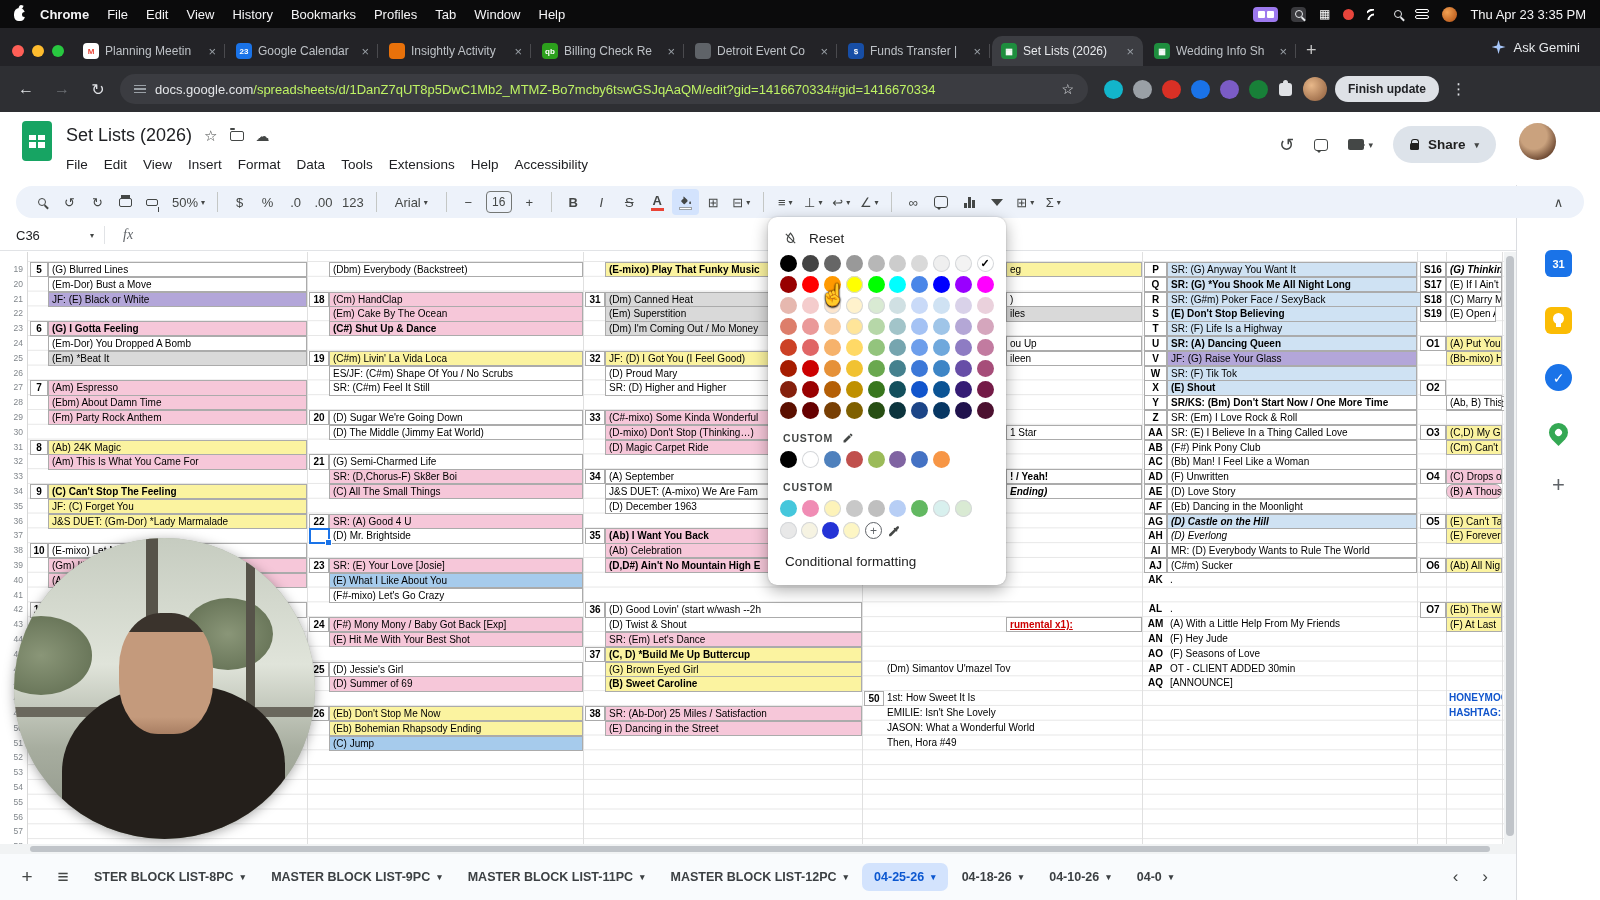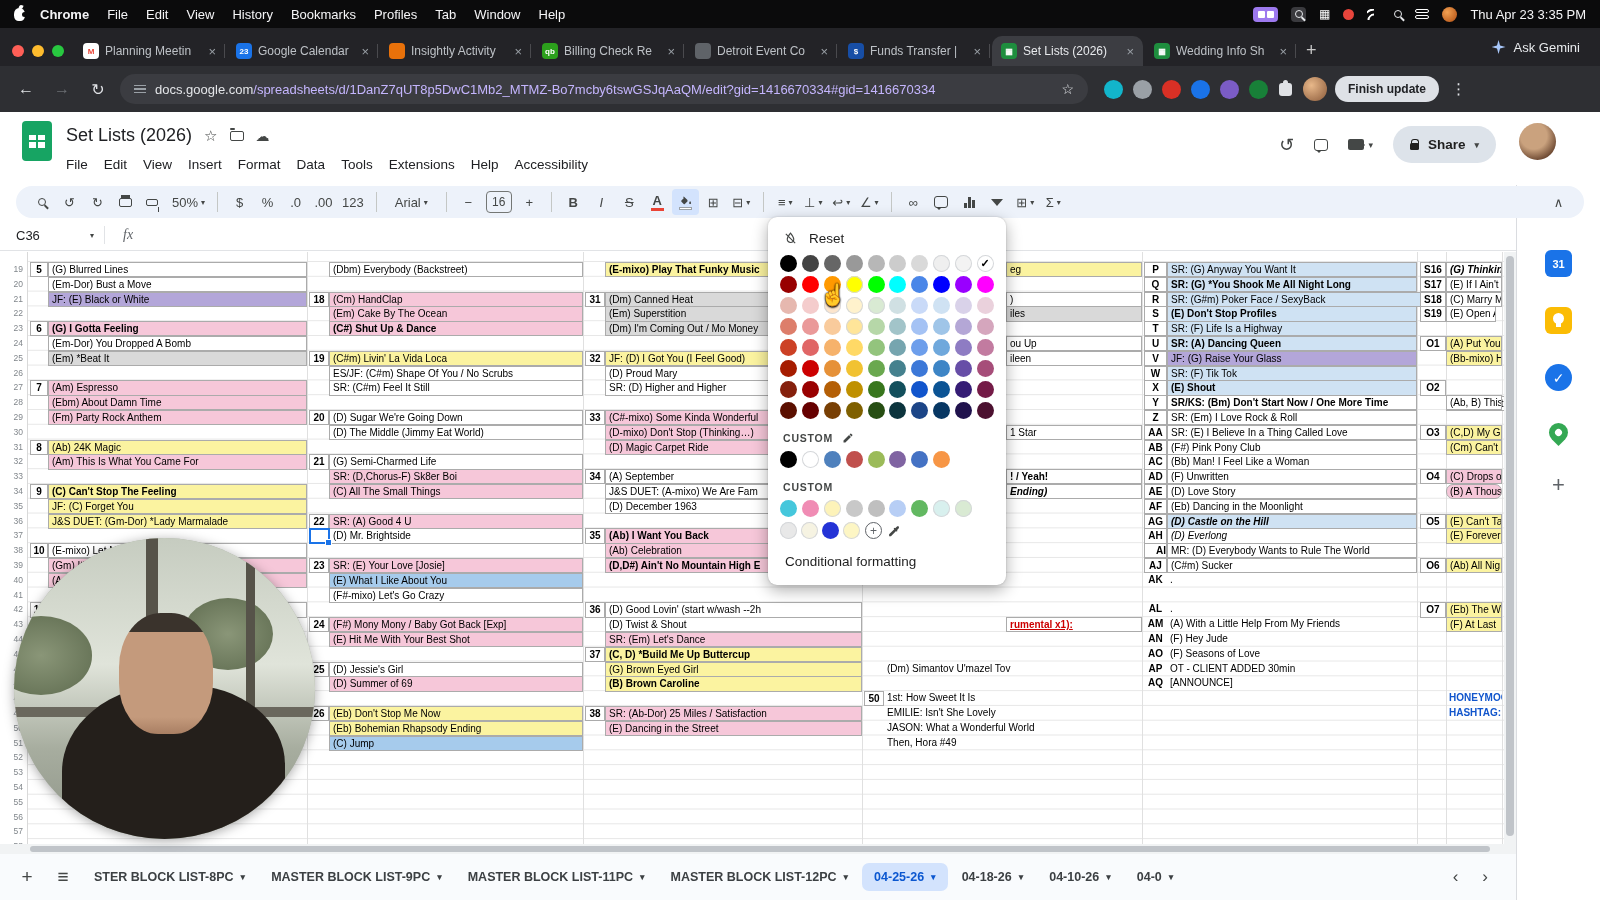--- a/index.html
+++ b/index.html
@@ -45,21 +45,21 @@
   .gem-star{width:14px;height:14px;background:#a8c7fa;clip-path:polygon(50% 0,61% 39%,100% 50%,61% 61%,50% 100%,39% 61%,0 50%,39% 39%)}
 
   
   .addressbar{position:absolute;top:66px;left:0;right:0;height:46px;background:#2e2f33;display:flex;align-items:center;padding:0 12px;gap:8px;z-index:48}
   .navbtn{width:28px;height:28px;border-radius:50%;color:#dfe1e5;display:flex;align-items:center;justify-content:center;font-size:16px;flex:none}
   .navbtn.dis{color:#6b6e73}
   .omnibox{width:968px;height:30px;background:#3b3c41;border-radius:15px;display:flex;align-items:center;padding:0 14px;gap:9px;color:#e3e5e8;font-size:13px;flex:none;overflow:hidden}
   .tuneic{width:12px;height:10px;display:inline-flex;flex-direction:column;gap:2px;justify-content:center;flex:none}
   .tuneic i{height:1.5px;background:#9aa0a6;display:block;position:relative}
   .urlwrap{flex:1;overflow:hidden;white-space:nowrap}
-  .url-path{color:#c4b5fd}
+  .url-path{color:#bef264}
   .omni-star{margin-left:auto;color:#dfe1e5;font-size:14px;flex:none}
   .extrow{display:flex;align-items:center;gap:10px;margin-left:8px}
   .extic{width:19px;height:19px;border-radius:50%;display:inline-block}
   .puzzle{width:13px;height:13px;background:#dfe1e5;border-radius:3px;position:relative;display:inline-block;margin:0 3px}
   .puzzle::before{content:"";position:absolute;top:-3px;left:4px;width:5px;height:5px;border-radius:50%;background:#dfe1e5}
   .avatar-sm{width:24px;height:24px;border-radius:50%;background:radial-gradient(circle at 35% 35%,#e8b88a,#8a5a3a)}
   .fin-upd{background:#dee1e6;color:#202124;font-size:12px;font-weight:600;padding:6px 13px;border-radius:14px;white-space:nowrap}
   .kebab{color:#dfe1e5;font-size:15px;padding:0 4px}
 
   
@@ -563,32 +563,32 @@
       <div class="cell b" style="left: 605px; top: 276.4px; width: 257px; background: rgb(246, 199, 217);">(Ab) I Want You Back</div>
       <div class="cell" style="left: 605px; top: 291.2px; width: 257px; background: rgb(246, 199, 217);">(Ab) Celebration</div>
       <div class="cell b" style="left: 605px; top: 306px; width: 257px; background: rgb(246, 199, 217);">(D,D#) Ain't No Mountain High E</div>
       <div class="cell num" style="left: 585px; top: 350.4px; width: 20px;">36</div>
       <div class="cell" style="left: 605px; top: 350.4px; width: 257px;">(D) Good Lovin' (start w/wash --2h</div>
       <div class="cell" style="left: 605px; top: 365.2px; width: 257px;">(D) Twist &amp; Shout</div>
       <div class="cell" style="left: 605px; top: 380px; width: 257px; background: rgb(246, 199, 217);">SR: (Em) Let's Dance</div>
       <div class="cell num" style="left: 585px; top: 394.8px; width: 20px;">37</div>
       <div class="cell b" style="left: 605px; top: 394.8px; width: 257px; background: rgb(251, 243, 160);">(C, D) *Build Me Up Buttercup</div>
       <div class="cell" style="left: 605px; top: 409.6px; width: 257px; background: rgb(251, 243, 160);">(G) Brown Eyed Girl</div>
-      <div class="cell b" style="left: 605px; top: 424.4px; width: 257px; background: rgb(251, 243, 160);">(B) Brown Caroline</div>
+      <div class="cell b" style="left: 605px; top: 424.4px; width: 257px; background: rgb(251, 243, 160);">(B) Sweet Caroline</div>
       <div class="cell num" style="left: 585px; top: 454px; width: 20px;">38</div>
       <div class="cell" style="left: 605px; top: 454px; width: 257px; background: rgb(246, 199, 217);">SR: (Ab-Dor) 25 Miles / Satisfaction</div>
       <div class="cell" style="left: 605px; top: 468.8px; width: 257px; background: rgb(246, 199, 217);">(E) Dancing in the Street</div>
       <div class="cell num" style="left: 1144px; top: 10px; width: 23px;">P</div>
       <div class="cell" style="left: 1167px; top: 10px; width: 250px; background: rgb(207, 226, 243);">SR: (G) Anyway You Want It</div>
       <div class="cell num" style="left: 1144px; top: 24.8px; width: 23px;">Q</div>
       <div class="cell b" style="left: 1167px; top: 24.8px; width: 250px; background: rgb(207, 226, 243);">SR: (G) *You Shook Me All Night Long</div>
       <div class="cell num" style="left: 1144px; top: 39.6px; width: 23px;">R</div>
       <div class="cell" style="left: 1167px; top: 39.6px; width: 298px; background: rgb(207, 226, 243);">SR: (G#m) Poker Face / SexyBack</div>
       <div class="cell num" style="left: 1144px; top: 54.4px; width: 23px;">S</div>
-      <div class="cell b" style="left: 1167px; top: 54.4px; width: 250px; background: rgb(207, 226, 243);">(E) Don't Stop Profiles</div>
+      <div class="cell b" style="left: 1167px; top: 54.4px; width: 250px; background: rgb(207, 226, 243);">(E) Don't Stop Believing</div>
       <div class="cell num" style="left: 1144px; top: 69.2px; width: 23px;">T</div>
       <div class="cell" style="left: 1167px; top: 69.2px; width: 250px; background: rgb(207, 226, 243);">SR: (F) Life Is a Highway</div>
       <div class="cell num" style="left: 1144px; top: 84px; width: 23px;">U</div>
       <div class="cell b" style="left: 1167px; top: 84px; width: 250px; background: rgb(207, 226, 243);">SR: (A) Dancing Queen</div>
       <div class="cell num" style="left: 1144px; top: 98.8px; width: 23px;">V</div>
       <div class="cell" style="left: 1167px; top: 98.8px; width: 250px; background: rgb(179, 166, 217);">JF: (G) Raise Your Glass</div>
       <div class="cell num" style="left: 1144px; top: 113.6px; width: 23px;">W</div>
       <div class="cell" style="left: 1167px; top: 113.6px; width: 250px; background: rgb(207, 226, 243);">SR: (F) Tik Tok</div>
       <div class="cell num" style="left: 1144px; top: 128.4px; width: 23px;">X</div>
       <div class="cell b" style="left: 1167px; top: 128.4px; width: 250px; background: rgb(207, 226, 243);">(E) Shout</div>
@@ -605,21 +605,21 @@
       <div class="cell num" style="left: 1144px; top: 217.2px; width: 23px;">AD</div>
       <div class="cell" style="left: 1167px; top: 217.2px; width: 250px;">(F) Unwritten</div>
       <div class="cell num" style="left: 1144px; top: 232px; width: 23px;">AE</div>
       <div class="cell" style="left: 1167px; top: 232px; width: 250px;">(D) Love Story</div>
       <div class="cell num" style="left: 1144px; top: 246.8px; width: 23px;">AF</div>
       <div class="cell" style="left: 1167px; top: 246.8px; width: 250px;">(Eb) Dancing in the Moonlight</div>
       <div class="cell num" style="left: 1144px; top: 261.6px; width: 23px;">AG</div>
       <div class="cell b i" style="left: 1167px; top: 261.6px; width: 250px; background: rgb(207, 226, 243);">(D) Castle on the Hill</div>
       <div class="cell num" style="left: 1144px; top: 276.4px; width: 23px;">AH</div>
       <div class="cell" style="left: 1167px; top: 276.4px; width: 250px; font-style: italic;">(D) Everlong</div>
-      <div class="cell num" style="left: 1144px; top: 291.2px; width: 23px; text-align: right;">AI</div>
+      <div class="cell num" style="left: 1144px; top: 291.2px; width: 23px;">AI</div>
       <div class="cell" style="left: 1167px; top: 291.2px; width: 250px;">MR: (D) Everybody Wants to Rule The World</div>
       <div class="cell num" style="left: 1144px; top: 306px; width: 23px;">AJ</div>
       <div class="cell" style="left: 1167px; top: 306px; width: 250px;">(C#m) Sucker</div>
       <div class="cell p num" style="left: 1144px; top: 320.8px; width: 23px;">AK</div>
       <div class="cell p" style="left: 1167px; top: 320.8px; width: 250px;">.</div>
       <div class="cell p num" style="left: 1144px; top: 350.4px; width: 23px;">AL</div>
       <div class="cell p" style="left: 1167px; top: 350.4px; width: 250px;">.</div>
       <div class="cell p num" style="left: 1144px; top: 365.2px; width: 23px;">AM</div>
       <div class="cell p" style="left: 1167px; top: 365.2px; width: 250px;">(A) With a Little Help From My Friends</div>
       <div class="cell p num" style="left: 1144px; top: 380px; width: 23px;">AN</div>

